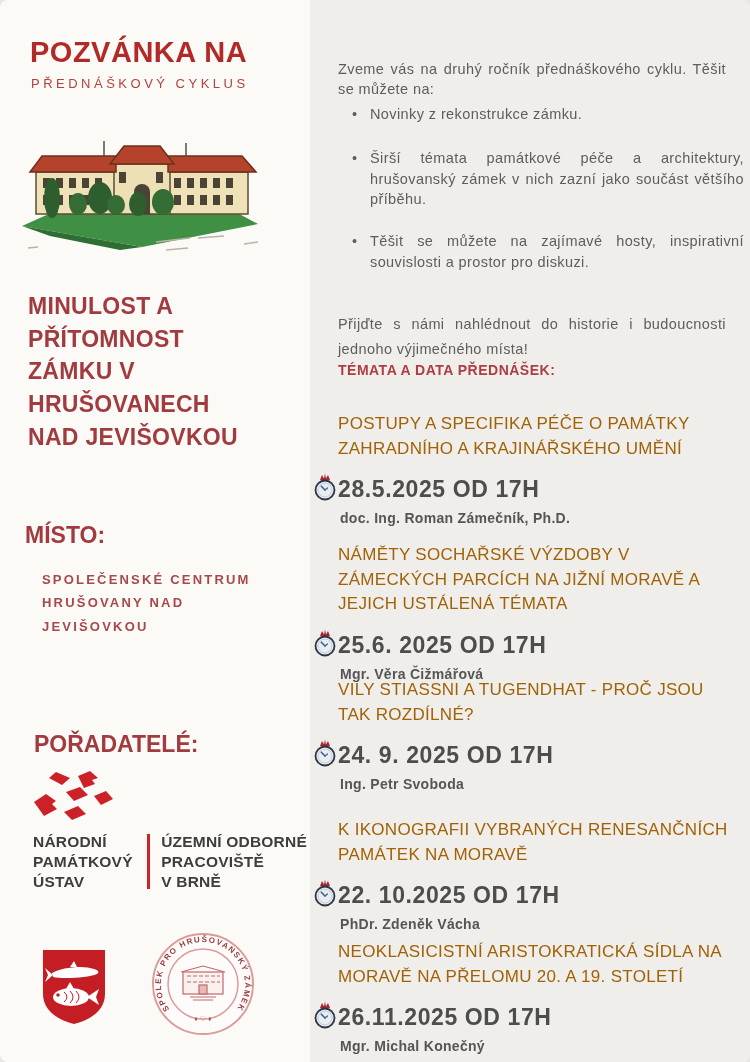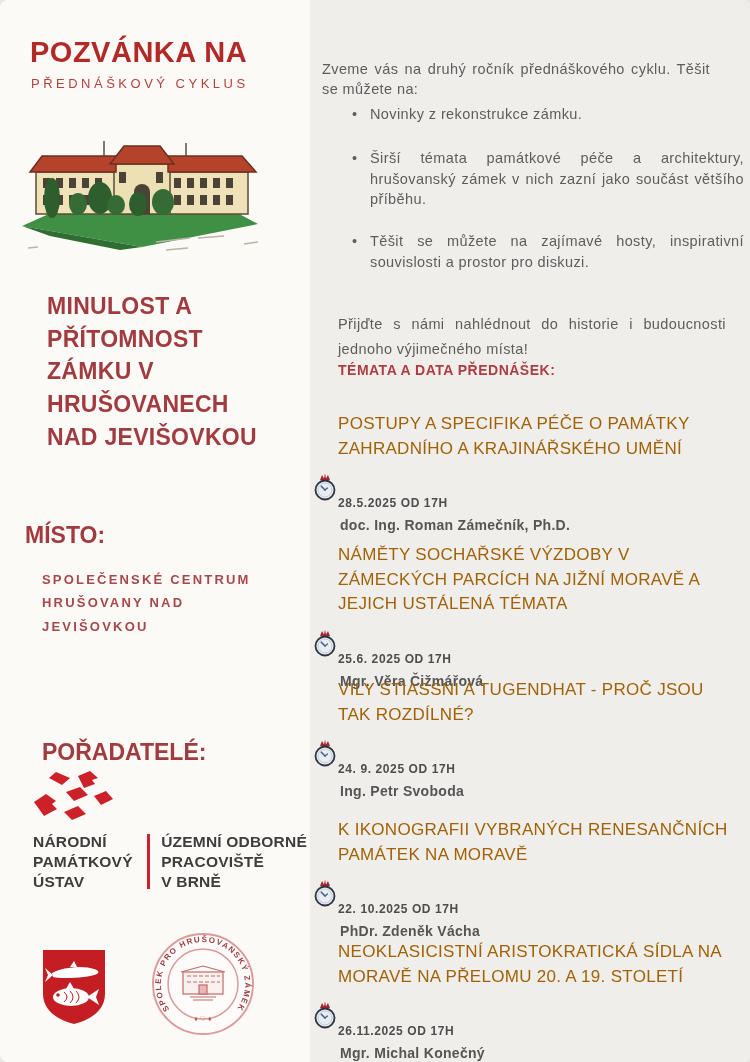--- a/index.html
+++ b/index.html
@@ -9,51 +9,51 @@
   }
   .left-col{position:absolute;left:0;top:0;width:310px;height:1062px;background:#fbfaf6;}
   .right-col{position:absolute;left:310px;top:0;width:440px;height:1062px;background:#f0eeeb;}
 
   
   .main-title{position:absolute;left:30px;top:36px;margin:0;font-size:29px;font-weight:700;
     color:#b22a28;letter-spacing:0.5px;}
   .sub-title{position:absolute;left:31px;top:76px;font-size:13px;font-weight:500;
     color:#b5403e;letter-spacing:3.5px;}
   .castle{position:absolute;left:16px;top:132px;}
-  .event-title{position:absolute;left:47px;top:290px;margin:0;width:238px;font-size:23px;
+  .event-title{position:absolute;left:28px;top:290px;margin:0;width:238px;font-size:23px;
     font-weight:700;color:#a23b40;line-height:1.42;letter-spacing:0.3px;}
   .place-label{position:absolute;left:25px;top:522px;margin:0;font-size:23px;font-weight:700;color:#a23b40;}
   .place-value{position:absolute;left:42px;top:568px;width:240px;font-size:13px;font-weight:700;
     color:#a8474c;letter-spacing:2.2px;line-height:1.8;}
-  .org-label{position:absolute;left:30px;top:727px;margin:12px;font-size:23px;font-weight:700;color:#a23b40;}
+  .org-label{position:absolute;left:30px;top:727px;margin:4px;font-size:23px;font-weight:700;color:#a23b40;}
   .npu-mark{position:absolute;left:26px;top:768px;}
   .npu-text{position:absolute;left:33px;top:832px;display:flex;align-items:stretch;justify-content:flex-end;}
   .npu-name,.npu-dept{font-size:15.5px;font-weight:700;color:#3d3d3d;line-height:1.28;letter-spacing:0.2px;}
   .npu-divider{width:3.5px;background:#cc2128;margin:2px 11px 2px 14px;}
   .shield{position:absolute;left:40px;top:948px;}
   .spolek{position:absolute;left:150px;top:931px;}
   svg text{font-family:"Liberation Sans",sans-serif;}
 
   
-  .intro{position:absolute;left:12px;top:44px;width:388px;font-size:14.5px;color:#5d5d5d;
+  .intro{position:absolute;left:28px;top:44px;width:388px;font-size:14.5px;color:#5d5d5d;
     line-height:20.5px;letter-spacing:0.4px;text-align:justify;}
   .bullet-item{position:absolute;left:40px;width:374px;font-size:14.5px;color:#5d5d5d;
     line-height:20.5px;letter-spacing:0.4px;text-align:justify;padding-left:20px;}
   .bullet-item::before{content:"\2022";position:absolute;left:2px;top:0;color:#5d5d5d;}
   .b1{top:104px;} .b2{top:148px;} .b3{top:231px;}
   .outro{position:absolute;left:28px;top:297px;width:388px;font-size:14.5px;color:#5d5d5d;
     line-height:25px;letter-spacing:0.4px;text-align:justify;}
   .schedule-heading{position:absolute;left:28px;top:362px;margin:0;font-size:14px;font-weight:700;
     color:#ac3e43;letter-spacing:0.5px;}
   .lecture{position:absolute;left:28px;width:392px;}
   .l1{top:412px;} .l2{top:543px;} .l3{top:678px;} .l4{top:818px;} .l5{top:940px;}
   .lecture-title{font-size:17px;font-weight:400;color:#a16207;line-height:1.45;letter-spacing:0.3px;}
   .date-row{position:relative;margin-top:15px;display:flex;align-items:center;}
   .date-icon{position:absolute;left:-26px;top:-4px;}
-  .date-text{font-size:12px;font-weight:700;color:#4d4d4d;letter-spacing:0.6px;margin-top:20px;}
+  .date-text{font-size:23px;font-weight:700;color:#4d4d4d;letter-spacing:0.6px;}
   .speaker{margin-top:7px;padding-left:2px;font-size:14px;font-weight:700;color:#555555;letter-spacing:0.3px;}
 </style>
 </head>
 <body>
 
 <div class="poster">
 
   <div class="left-col">
 
     <h1 class="main-title">POZVÁNKA NA</h1>

